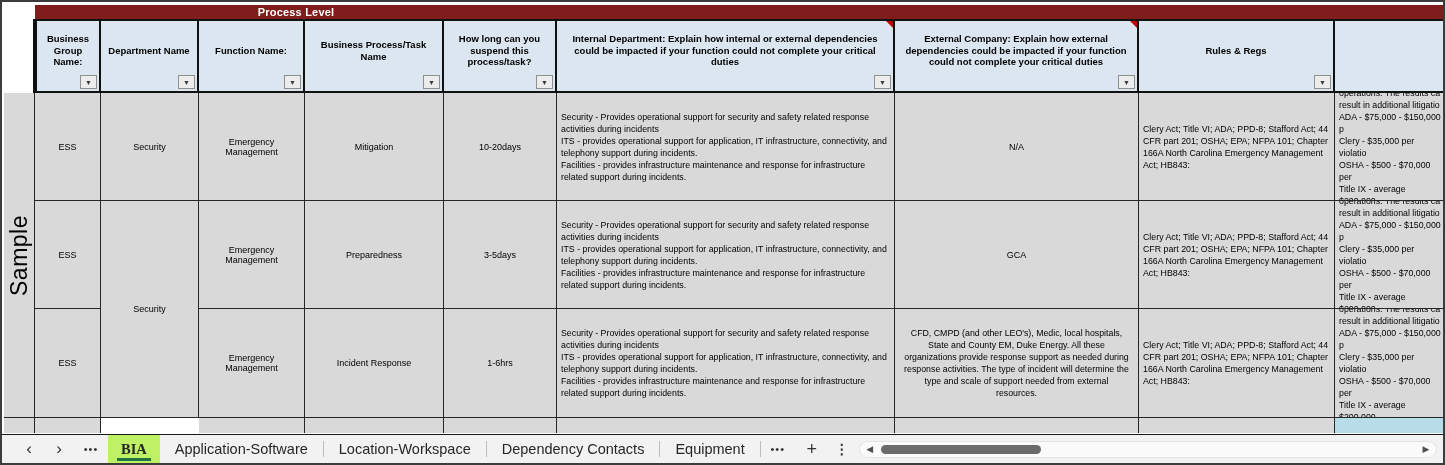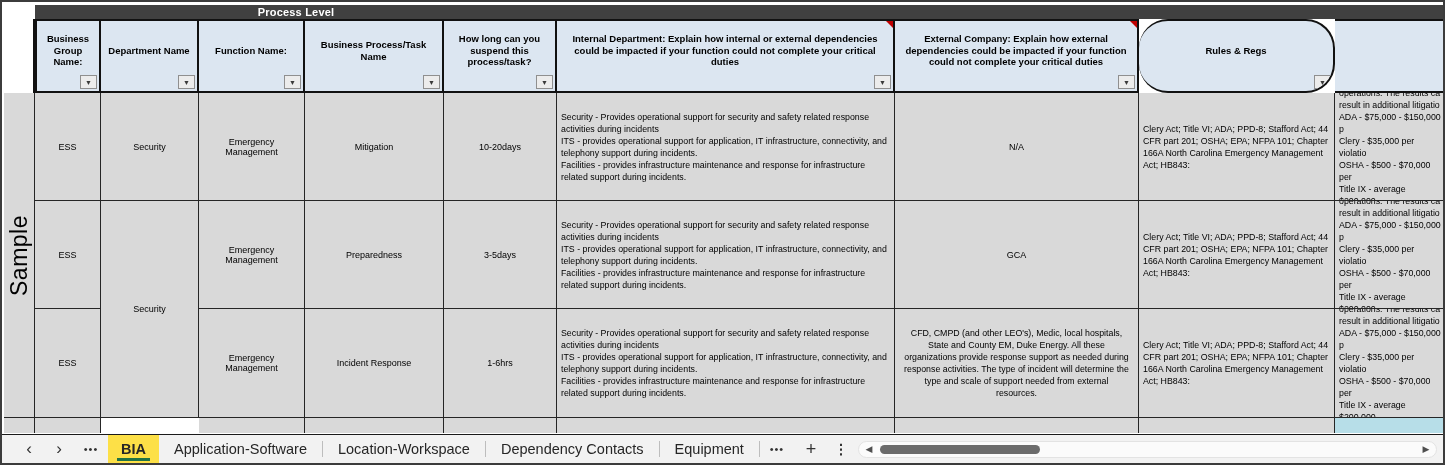--- a/index.html
+++ b/index.html
@@ -7,21 +7,21 @@
   body {
     font-family:"Liberation Sans", sans-serif;
     background:#ffffff;
     position:relative;
     border:2px solid #3c3c3c;
     overflow:hidden;
   }
   
   .banner {
     position:absolute; left:33px; top:3px; width:1410px; height:15px;
-    background:#404040; border-bottom:1px solid #1f3864;
+    background:#7f1d1d; border-bottom:1px solid #1f3864;
   }
   .banner-label {
     position:absolute; left:0; top:0; width:522px; height:14px;
     color:#ffffff; font-weight:bold; font-size:11px; line-height:14px;
     text-align:center; letter-spacing:.2px;
   }
   
   .tbl {
     position:absolute; left:2px; top:17px;
     display:grid;
@@ -86,21 +86,21 @@
   }
   .morebtn {
     display:flex; align-items:center; justify-content:center;
     width:34px; color:#333; font-size:11px; letter-spacing:1px; cursor:pointer;
   }
   .tab {
     display:flex; align-items:center; padding:0 15px;
     font-size:14.5px; color:#262626; white-space:nowrap; cursor:pointer; position:relative;
   }
   .tab.active {
-    background:#fde047; font-weight:bold; padding:0 13px;
+    background:#bef264; font-weight:bold; padding:0 13px;font-family:Liberation Serif, serif;
   }
   .tab.active::after {
     content:""; position:absolute; left:9px; right:9px; bottom:2px; height:3px;
     background:#217346;
   }
   .sep { width:1px; height:16px; background:#bdbdbd; align-self:center; }
   .addbtn {
     display:flex; align-items:center; justify-content:center;
     width:34px; color:#333; font-size:18px; cursor:pointer;
   }
@@ -158,21 +158,21 @@
   <div class="c hd" style="grid-column:7;grid-row:1;">
     <span>Internal Department: Explain how internal or external dependencies could be impacted if your function could not complete your critical duties</span>
     <span class="dd">▼</span>
     <span class="flag"></span>
   </div>
   <div class="c hd" style="grid-column:8;grid-row:1;">
     <span>External Company: Explain how external dependencies could be impacted if your function could not complete your critical duties</span>
     <span class="dd">▼</span>
     <span class="flag"></span>
   </div>
-  <div class="c hd" style="grid-column:9;grid-row:1;border-radius:29px;">
+  <div class="c hd" style="grid-column:9;grid-row:1;">
     <span>Rules &amp; Regs</span>
     <span class="dd">▼</span>
   </div>
   <div class="c hd" style="grid-column:10;grid-row:1;">
     <span></span>
   </div>
 
   <div class="c sample-cell" style="grid-column:1;grid-row:2/5;">
     <span class="sample-txt">Sample</span>
   </div>

